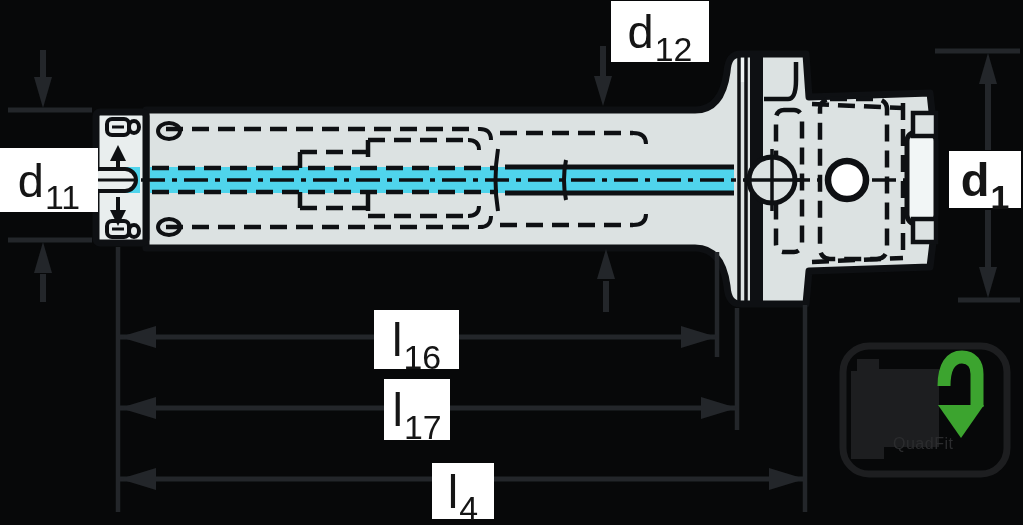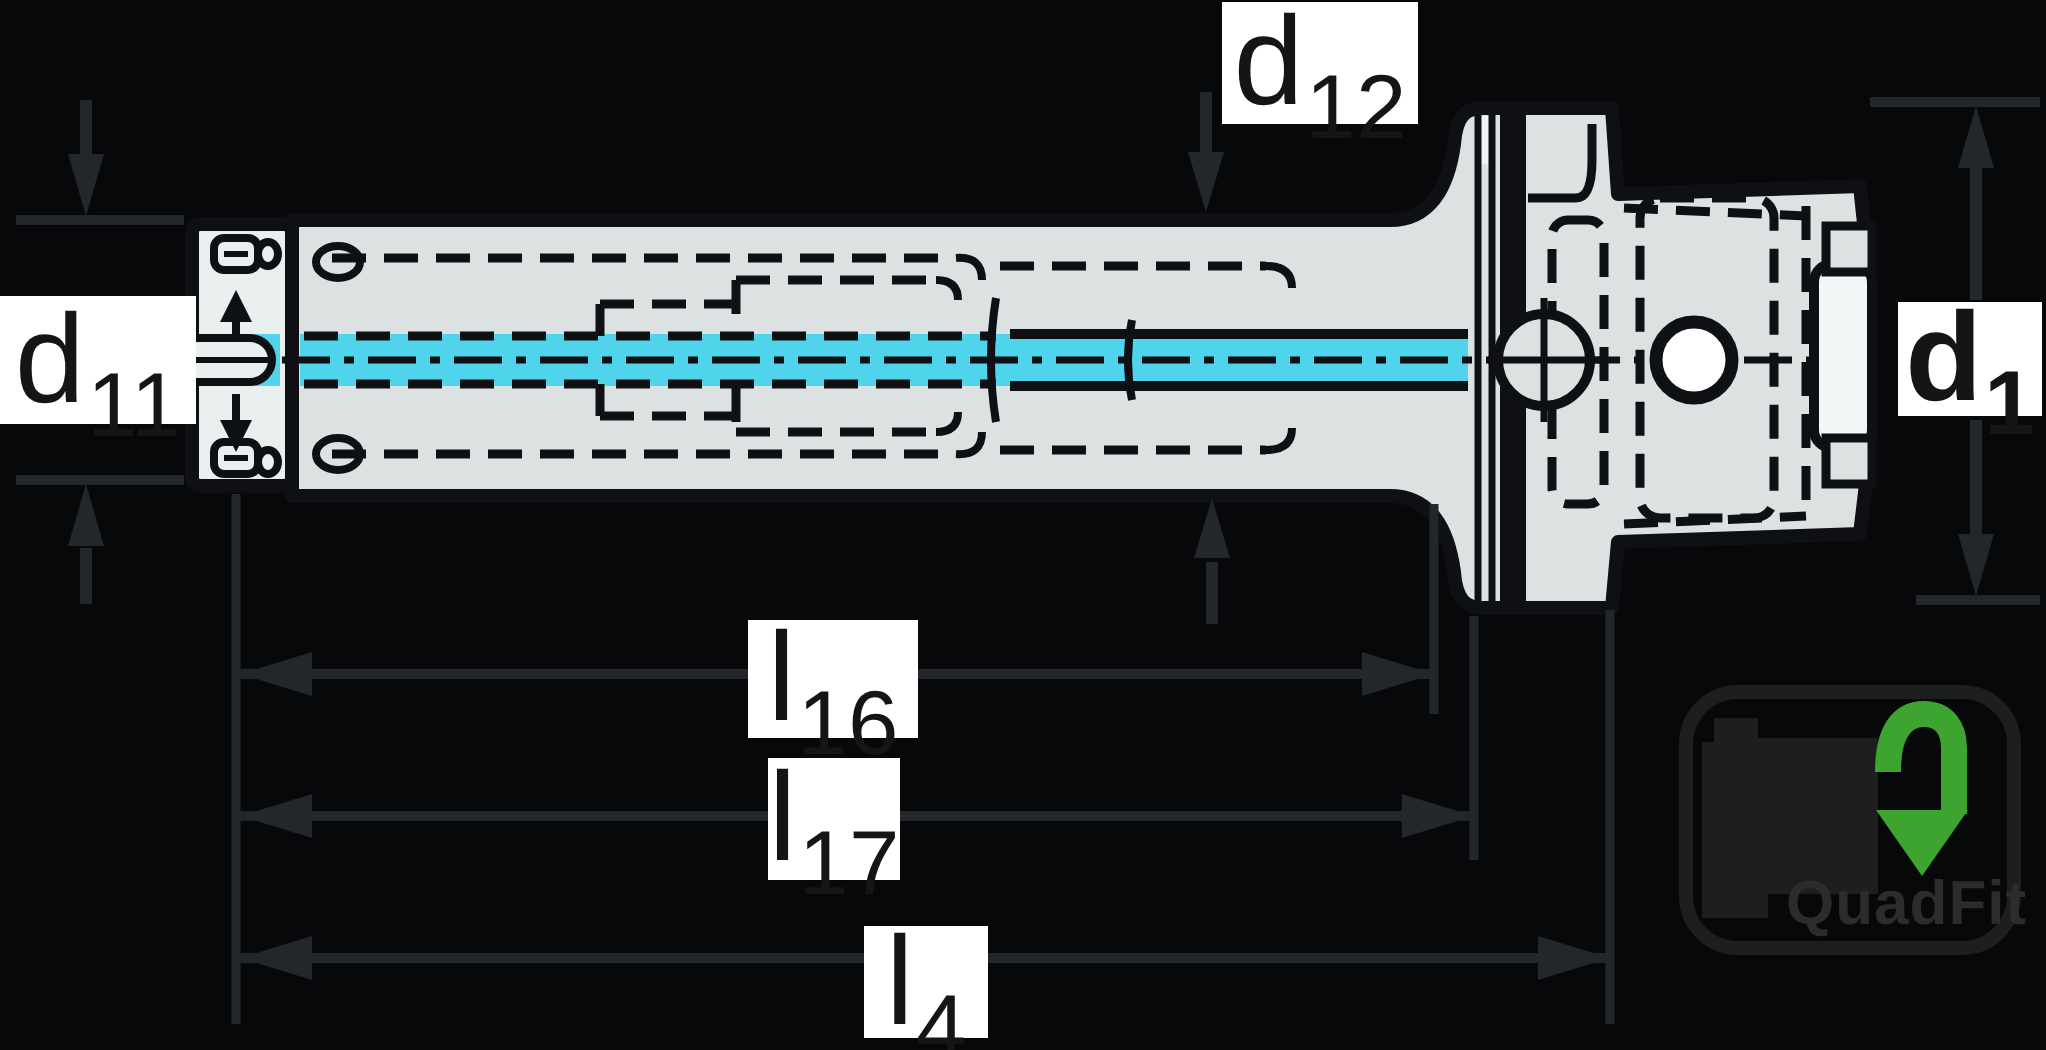--- a/index.html
+++ b/index.html
@@ -23,26 +23,26 @@
   .med{stroke:var(--ink);fill:none;stroke-width:5;}
   .cline{stroke:var(--ink);fill:none;stroke-width:3.5;stroke-dasharray:24 7 5 7;}
   .dimline{stroke:var(--dim);fill:none;stroke-width:5;}
   .dimstem{stroke:var(--dim);fill:none;stroke-width:6;}
   .dimext{stroke:var(--dim);fill:none;stroke-width:4.5;}
   .dimhead{fill:var(--dim);stroke:none;}
   
   .dim-label{
     position:absolute;display:flex;align-items:center;justify-content:center;
     background:var(--label-bg);color:var(--label-ink);
-    font-size:63px;line-height:1;user-select:none;
+    font-size:47px;line-height:1;user-select:none;
   }
   .dim-label sub{font-size:0.72em;vertical-align:baseline;position:relative;top:0.38em;margin-left:1px;}
   .logo-text{
     position:absolute;left:893px;top:436px;width:110px;
-    font-size:31px;font-weight:700;letter-spacing:0.5px;
+    font-size:16px;font-weight:400;letter-spacing:0.5px;
     color:var(--logo-text);line-height:1;
   }
 </style>
 </head>
 <body>
 
 <div class="stage">
 
   <svg width="1023" height="525" viewBox="0 0 1023 525">
 

